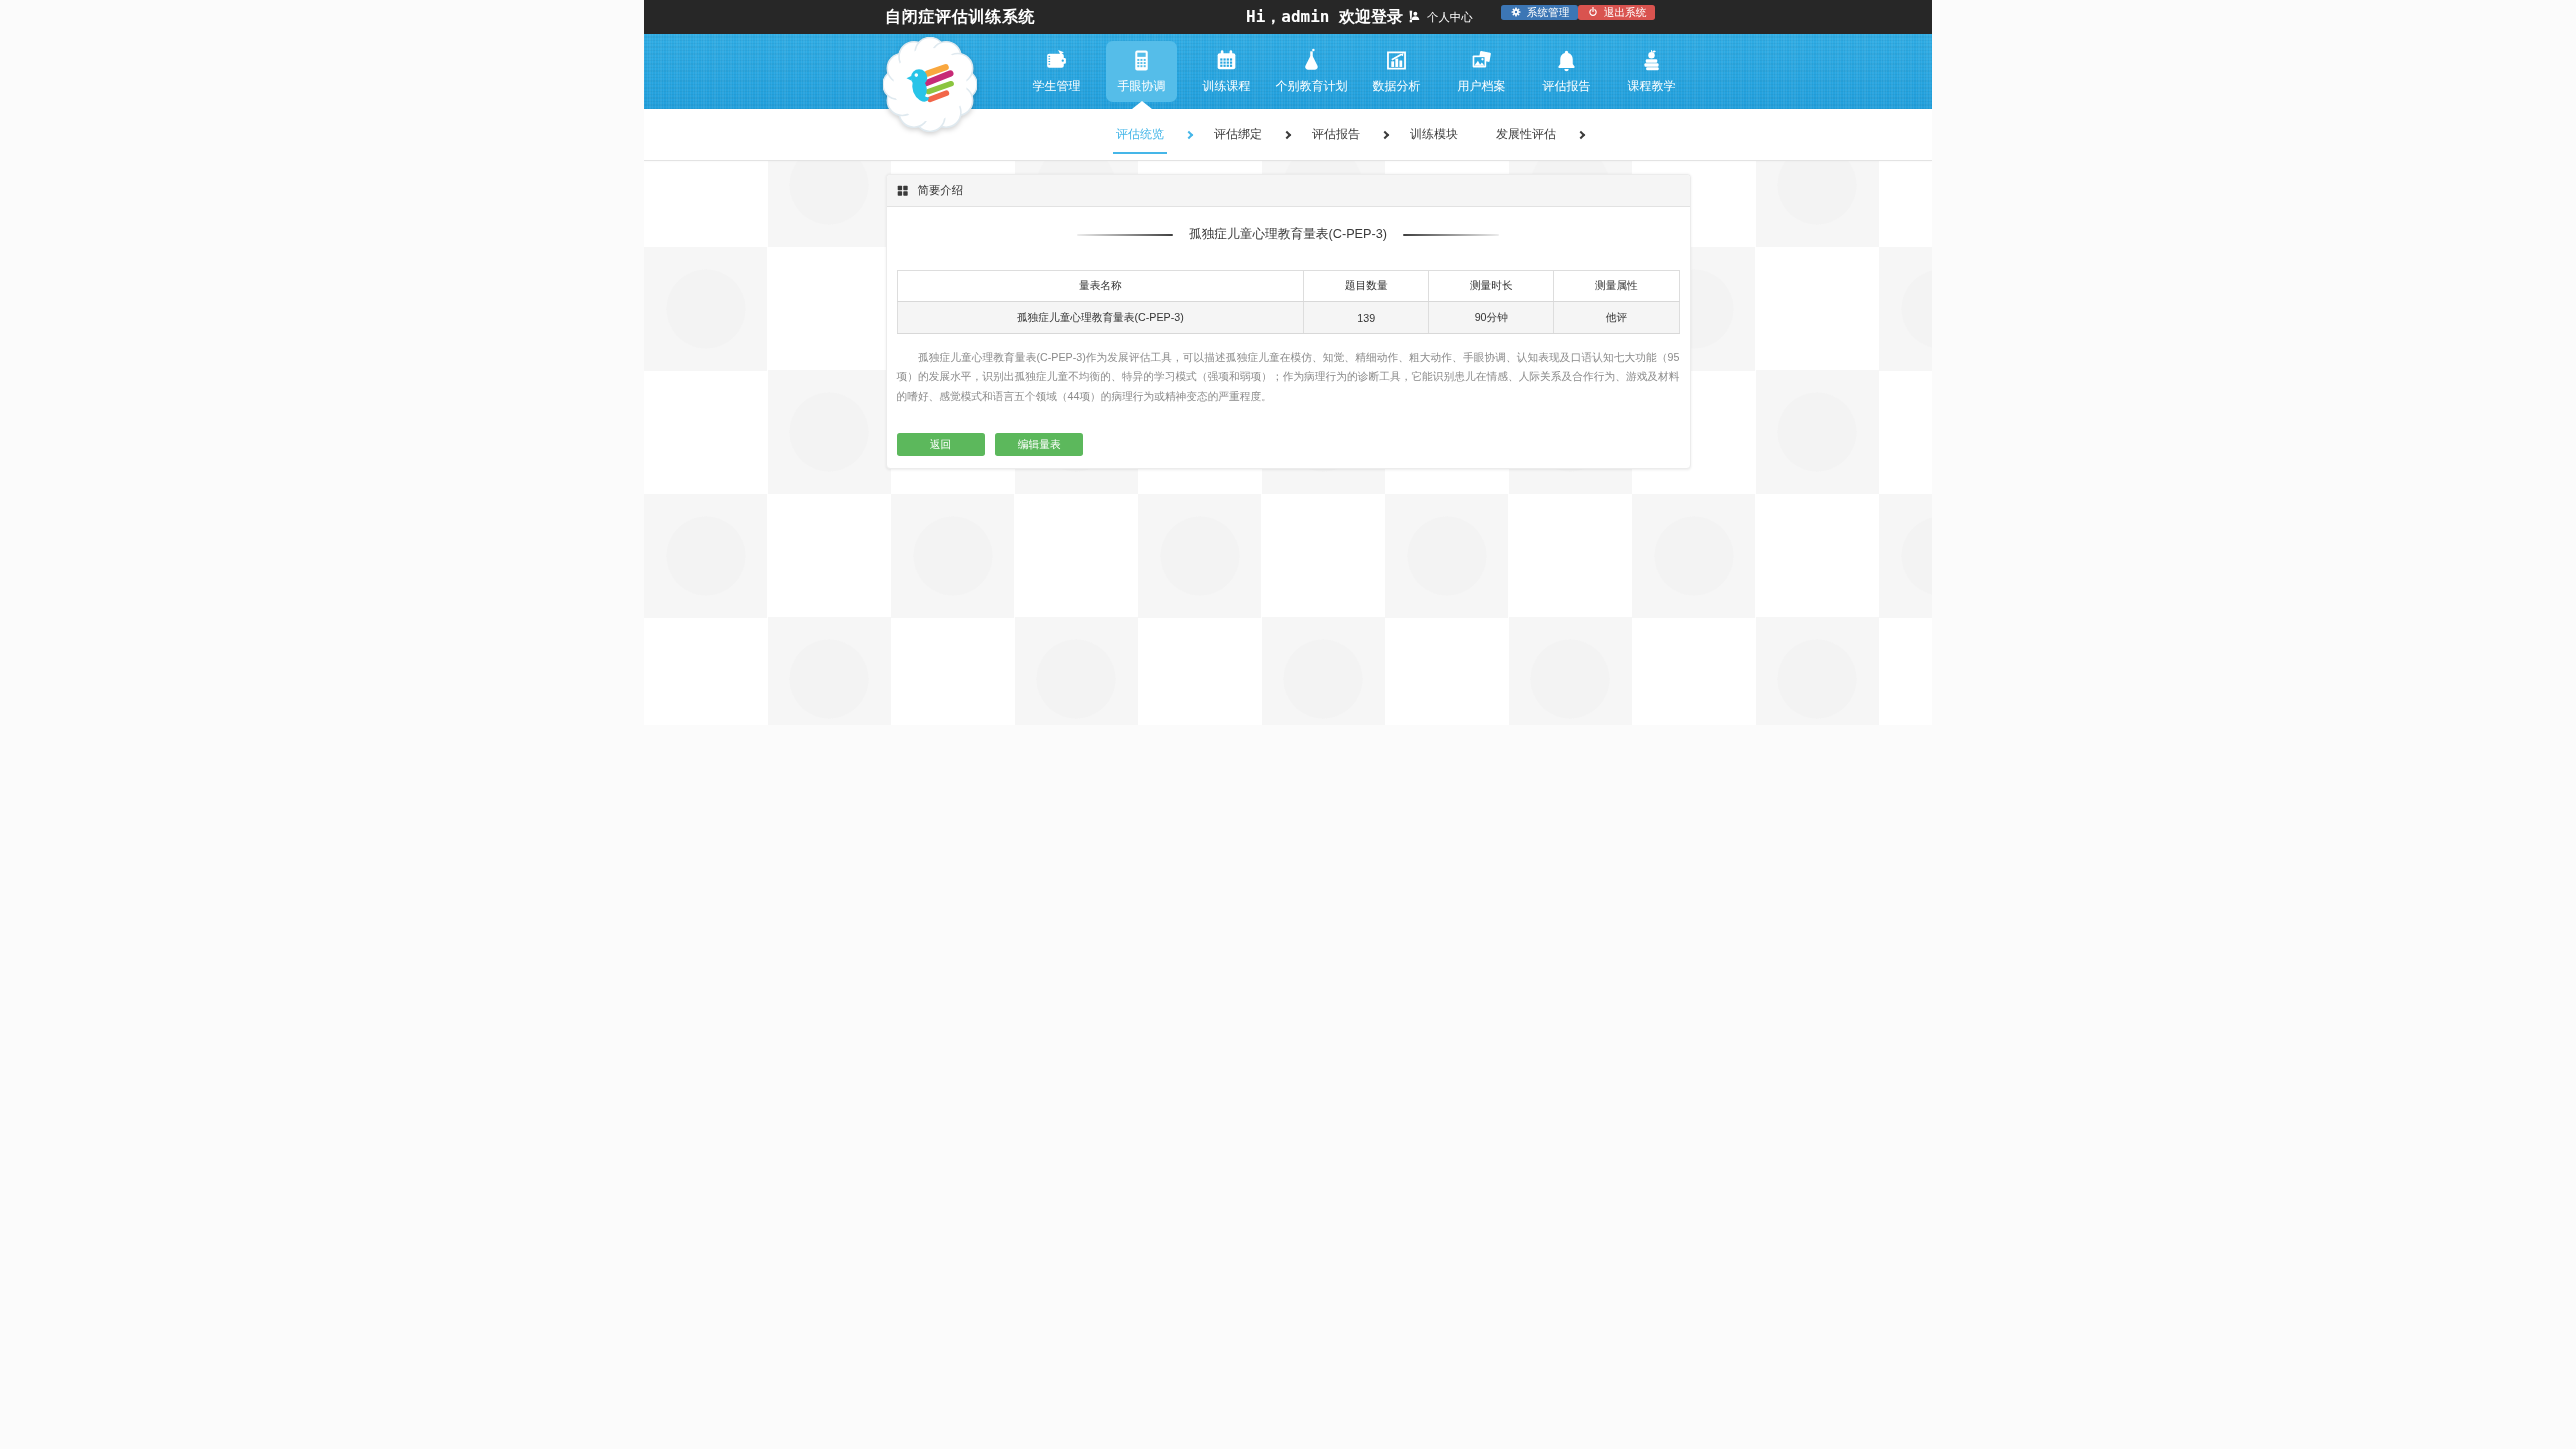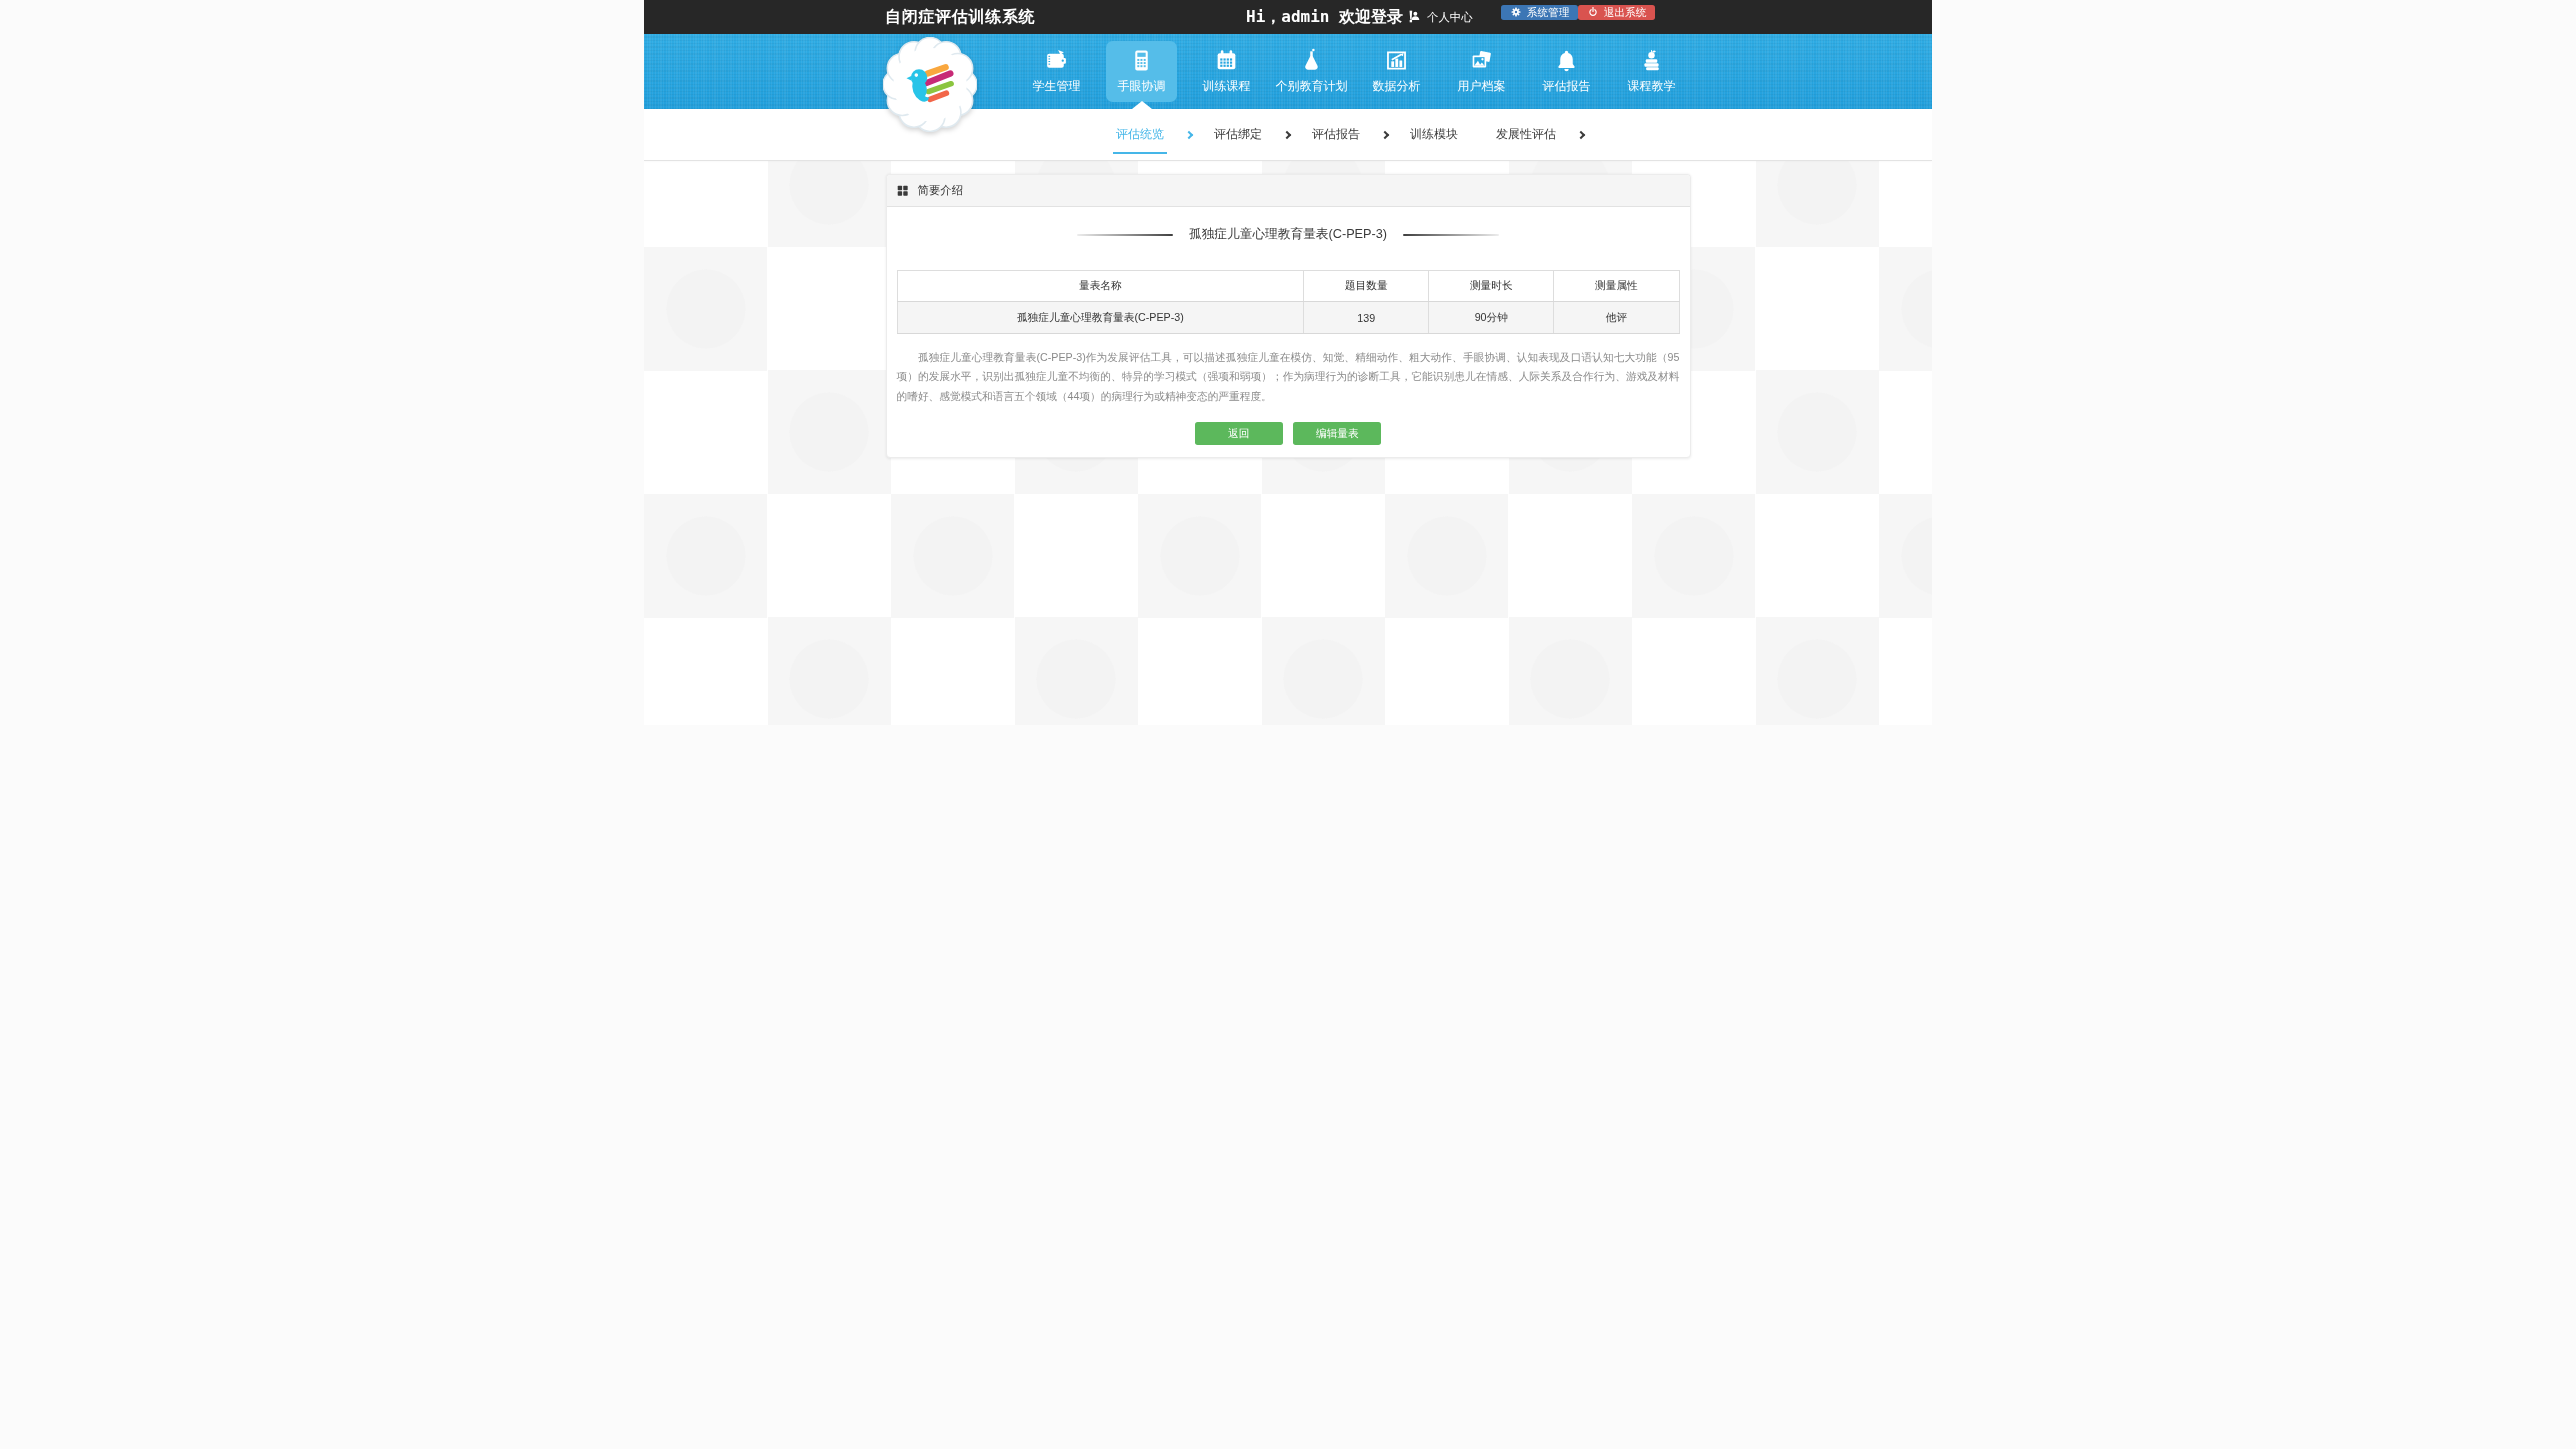--- a/index.html
+++ b/index.html
@@ -74,21 +74,21 @@
   .hline.r{ background:linear-gradient(90deg,#3f3f3f,#ededed); }
   .card-body{ padding:0 10px 12px; }
   table.scale-table{ width:100%; border-collapse:collapse; font-size:10.7px; color:#333; table-layout:fixed; }
   .scale-table th{ height:31px; font-weight:400; background:#fff; border:0.7px solid #ddd;
     border-bottom:1.3px solid #d8d8d8; text-align:center; }
   .scale-table td{ height:32px; background:#f5f5f5; border:0.7px solid #ddd;
     border-bottom:1.3px solid #d8d8d8; text-align:center; }
   .col-name{ width:52%; } .col-s{ width:16%; }
   p.desc{ font-size:10.7px; color:#8a8a8a; line-height:19.5px; text-indent:2em; margin:13.4px 0 0;
     text-align:justify; }
-  .btn-row{ display:flex; justify-content:center; gap:10.7px; margin-top:16px; }
+  .btn-row{ display:flex; justify-content:flex-start; gap:10.7px; margin-top:27px; }
   .btn-green{ min-width:88px; height:23px; background:#5cb85c; color:#fff; font-size:10.7px;
     border:none; border-radius:2.7px; cursor:pointer; font-family:inherit; }
 </style>
 </head>
 <body>
 
 <div id="stage">
 
   <div class="topbar">
     <div class="sys-title">自闭症评估训练系统</div>

